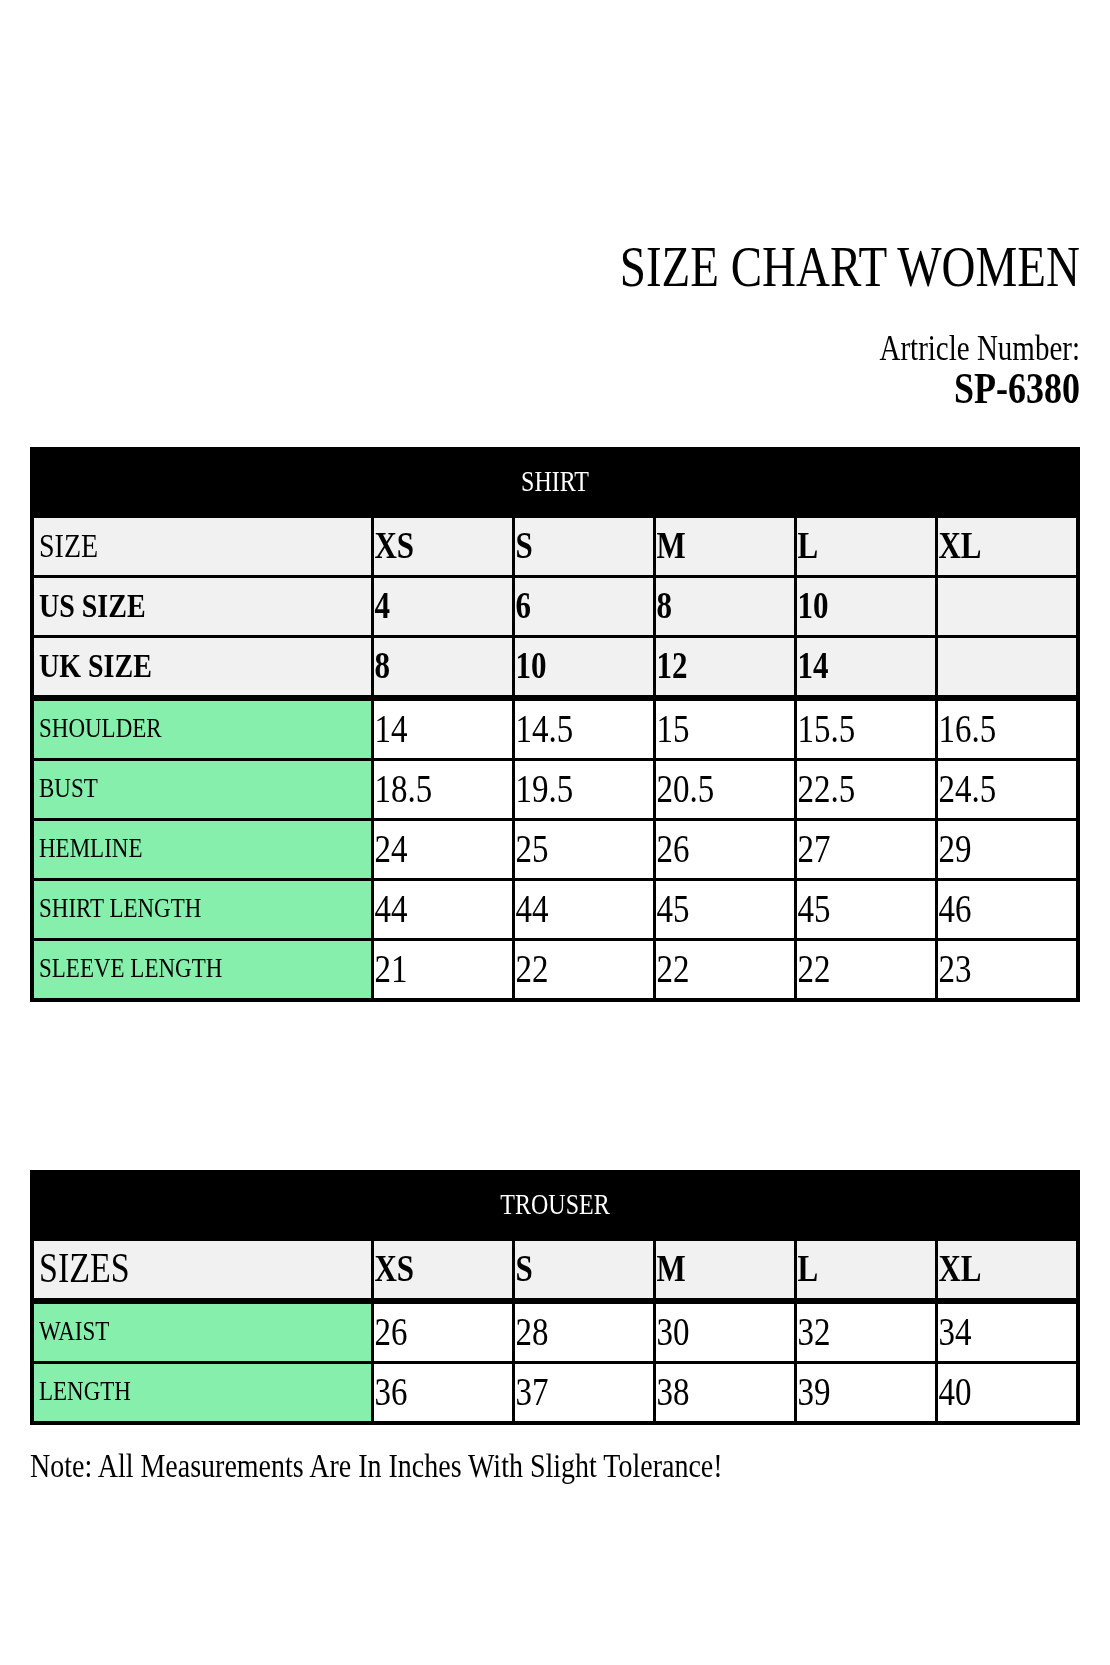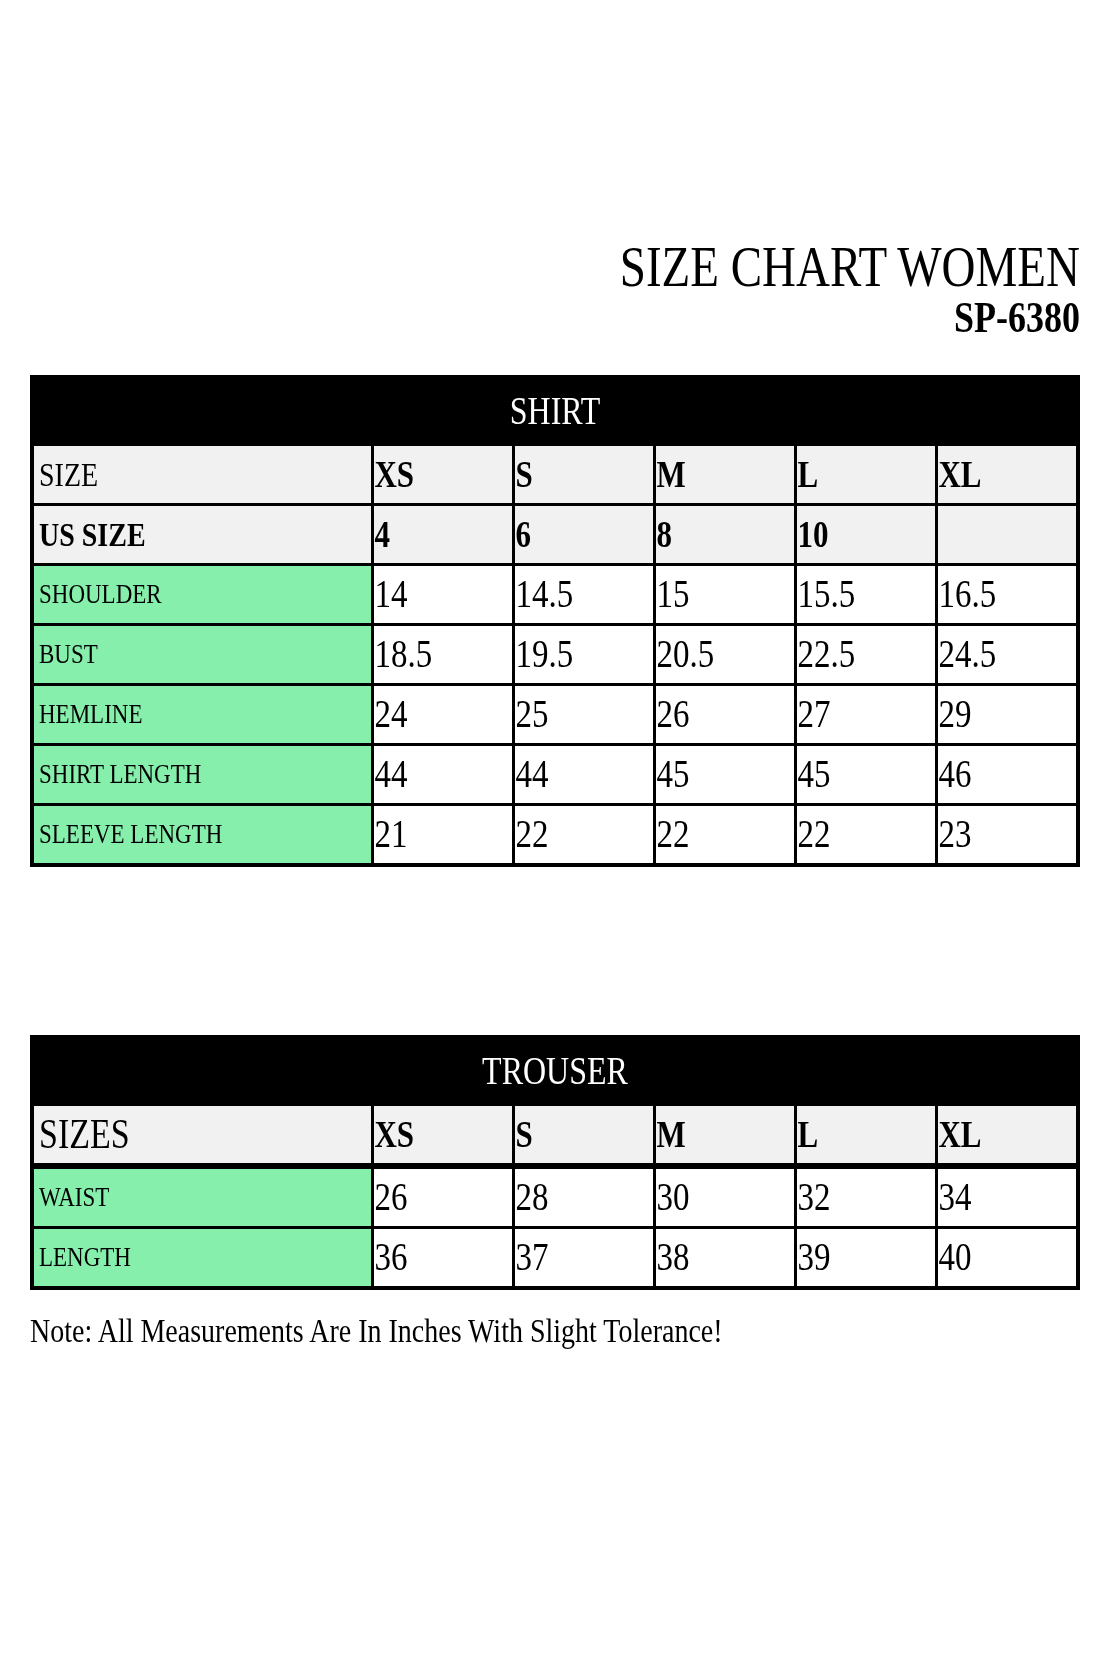--- a/index.html
+++ b/index.html
@@ -21,21 +21,21 @@
   table.size-table {
     border-collapse:collapse; table-layout:fixed;
     width:1050px; border:4px solid #000;
   }
   table.size-table.shirt   { margin-top:36px; }
   table.size-table.trouser { margin-top:168px; }
 
   tr.bar td {
     background:#000000; color:#ffffff;
     height:62px; text-align:center;
-    font-size:32px; border:0 solid #000;
+    font-size:24px; border:0 solid #000;
   }
   td { border:3px solid #000; height:57px; background:#ffffff; overflow:hidden; }
   td.lbl {
     background:#86efac; text-align:left;
     padding:0 0 0 5px; font-size:23px;
   }
   td.val { text-align:left; font-size:33px; padding:0; }
 
   tr.shaded td        { background:#f1f1f1; }
   tr.bold-row td.val  { font-weight:bold; font-size:31px; }
@@ -48,20 +48,21 @@
   .note { margin:24px 0 0 0; font-size:28px; line-height:1.2; }
   .note .st { transform-origin:0 55%; }
 </style>
 </head>
 <body>
 
 <div class="content">
 
   <h1 class="page-title center"><span class="st">SIZE CHART WOMEN</span></h1>
 
+  <div class="subtitle center"><span class="st">Artricle Number:</span></div>
 
   <div class="article-no center"><span class="st">SP-6380</span></div>
 
   <table class="size-table shirt">
     <colgroup>
       <col style="width:32.6%">
       <col style="width:13.48%">
         <col style="width:13.48%">
         <col style="width:13.48%">
         <col style="width:13.48%">
@@ -78,20 +79,28 @@
         <td class="val"><span class="st">M</span></td>
         <td class="val"><span class="st">L</span></td>
         <td class="val"><span class="st">XL</span></td>
       </tr>
       <tr class="bold-row shaded">
         <td class="lbl"><span class="st">US SIZE</span></td>
         <td class="val"><span class="st">4</span></td>
         <td class="val"><span class="st">6</span></td>
         <td class="val"><span class="st">8</span></td>
         <td class="val"><span class="st">10</span></td>
+        <td class="val"><span class="st"></span></td>
+      </tr>
+      <tr class="bold-row shaded thick-bottom">
+        <td class="lbl"><span class="st">UK SIZE</span></td>
+        <td class="val"><span class="st">8</span></td>
+        <td class="val"><span class="st">10</span></td>
+        <td class="val"><span class="st">12</span></td>
+        <td class="val"><span class="st">14</span></td>
         <td class="val"><span class="st"></span></td>
       </tr>
       <tr>
         <td class="lbl"><span class="st">SHOULDER</span></td>
         <td class="val"><span class="st">14</span></td>
         <td class="val"><span class="st">14.5</span></td>
         <td class="val"><span class="st">15</span></td>
         <td class="val"><span class="st">15.5</span></td>
         <td class="val"><span class="st">16.5</span></td>
       </tr>

